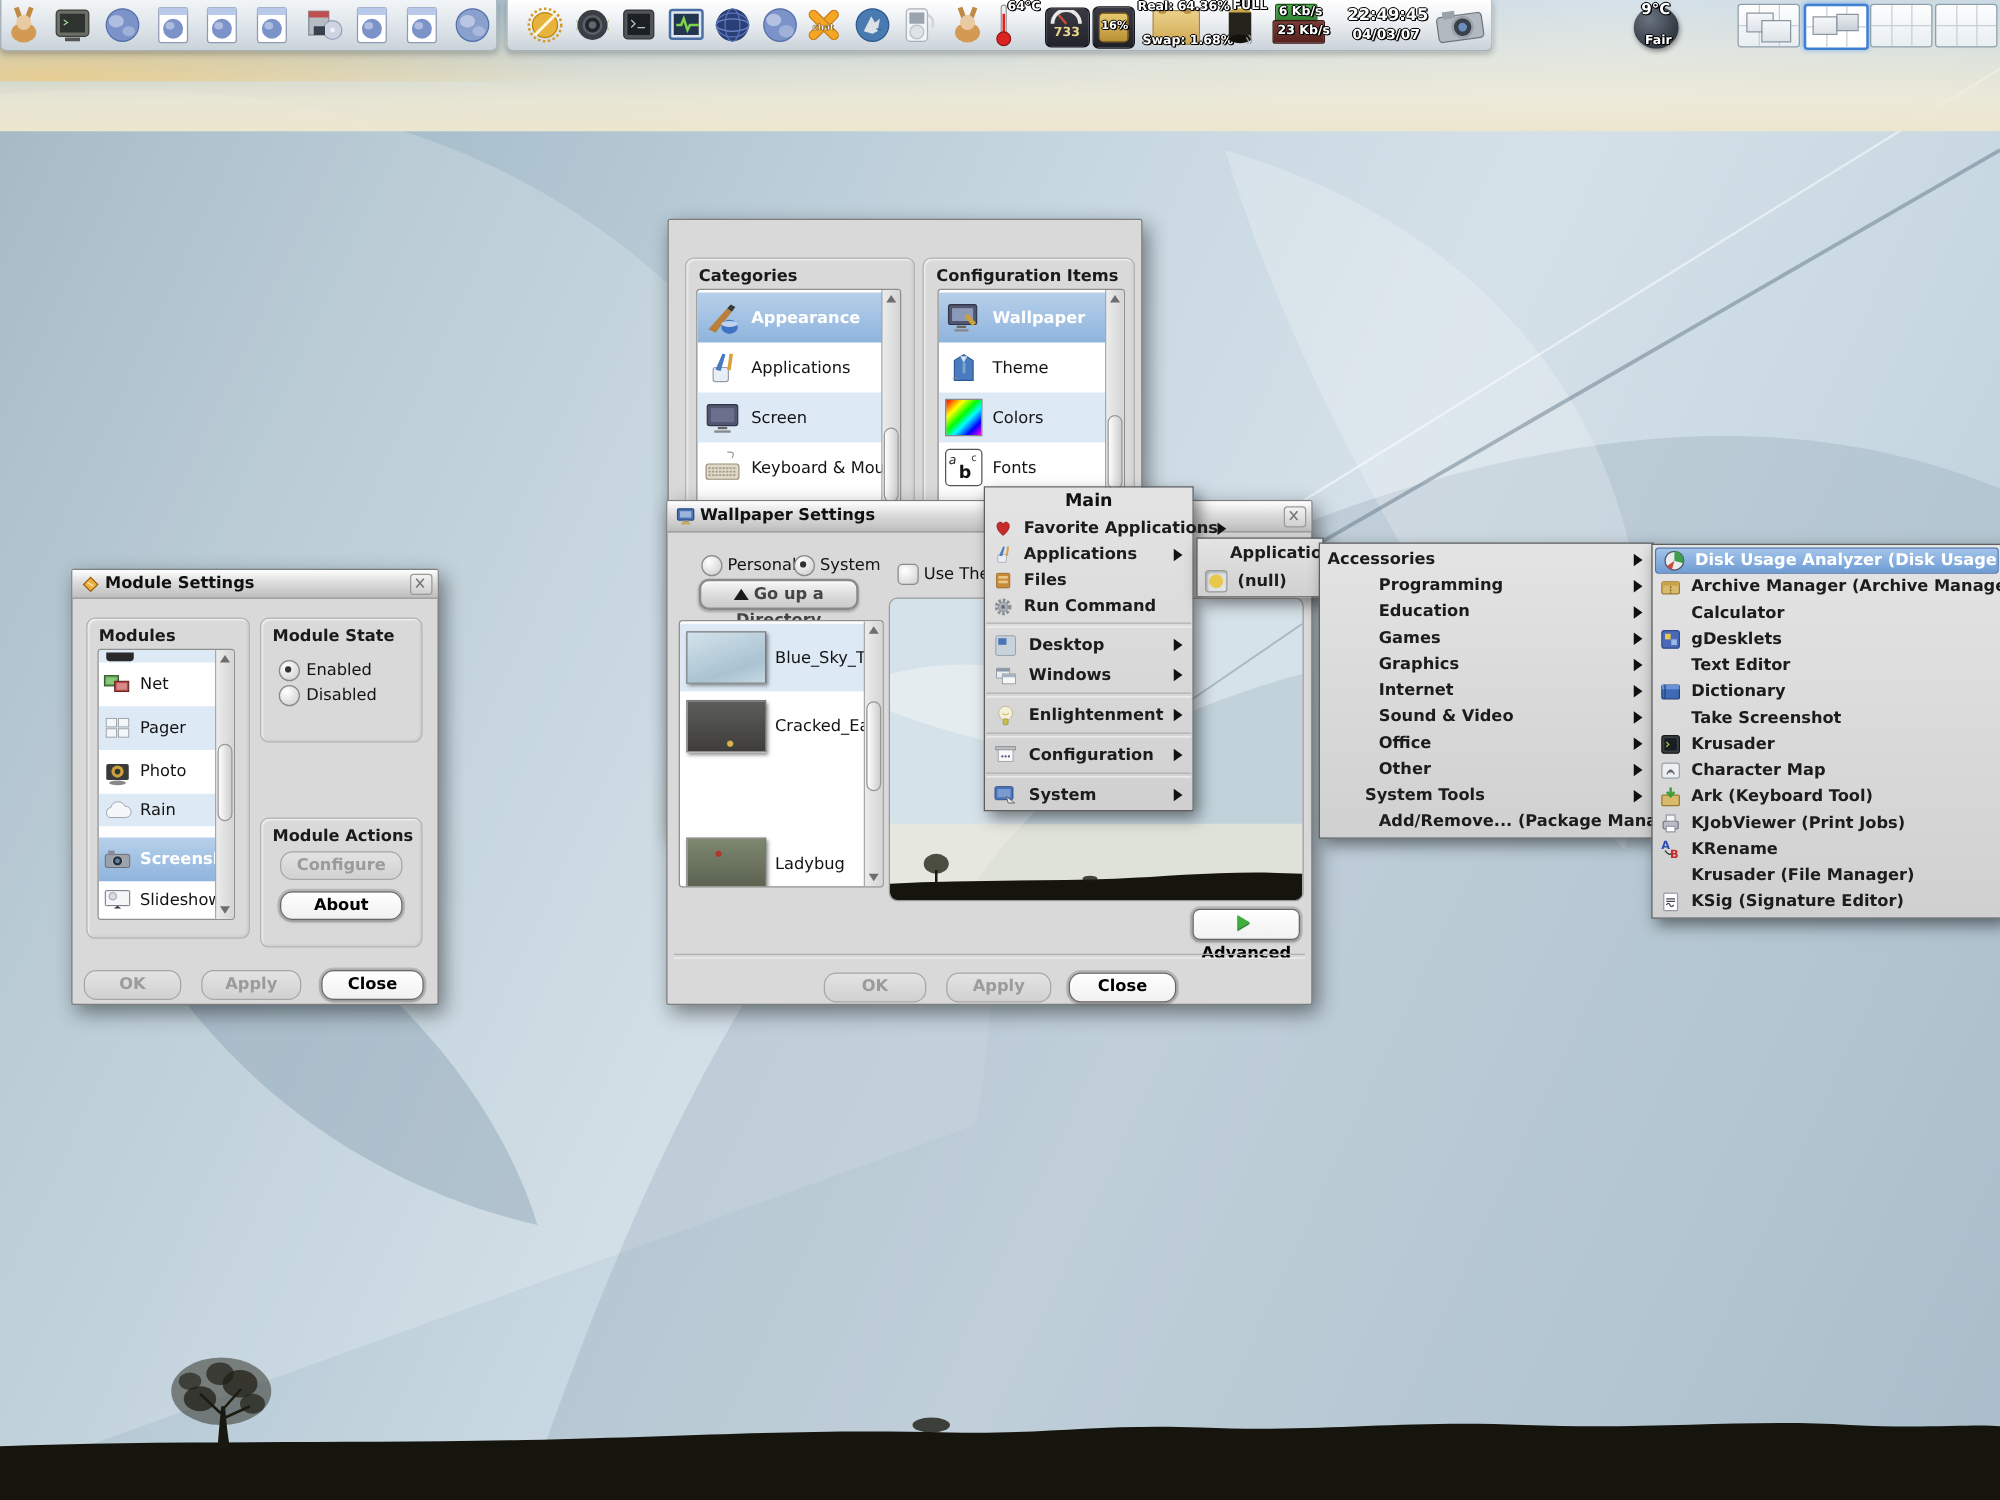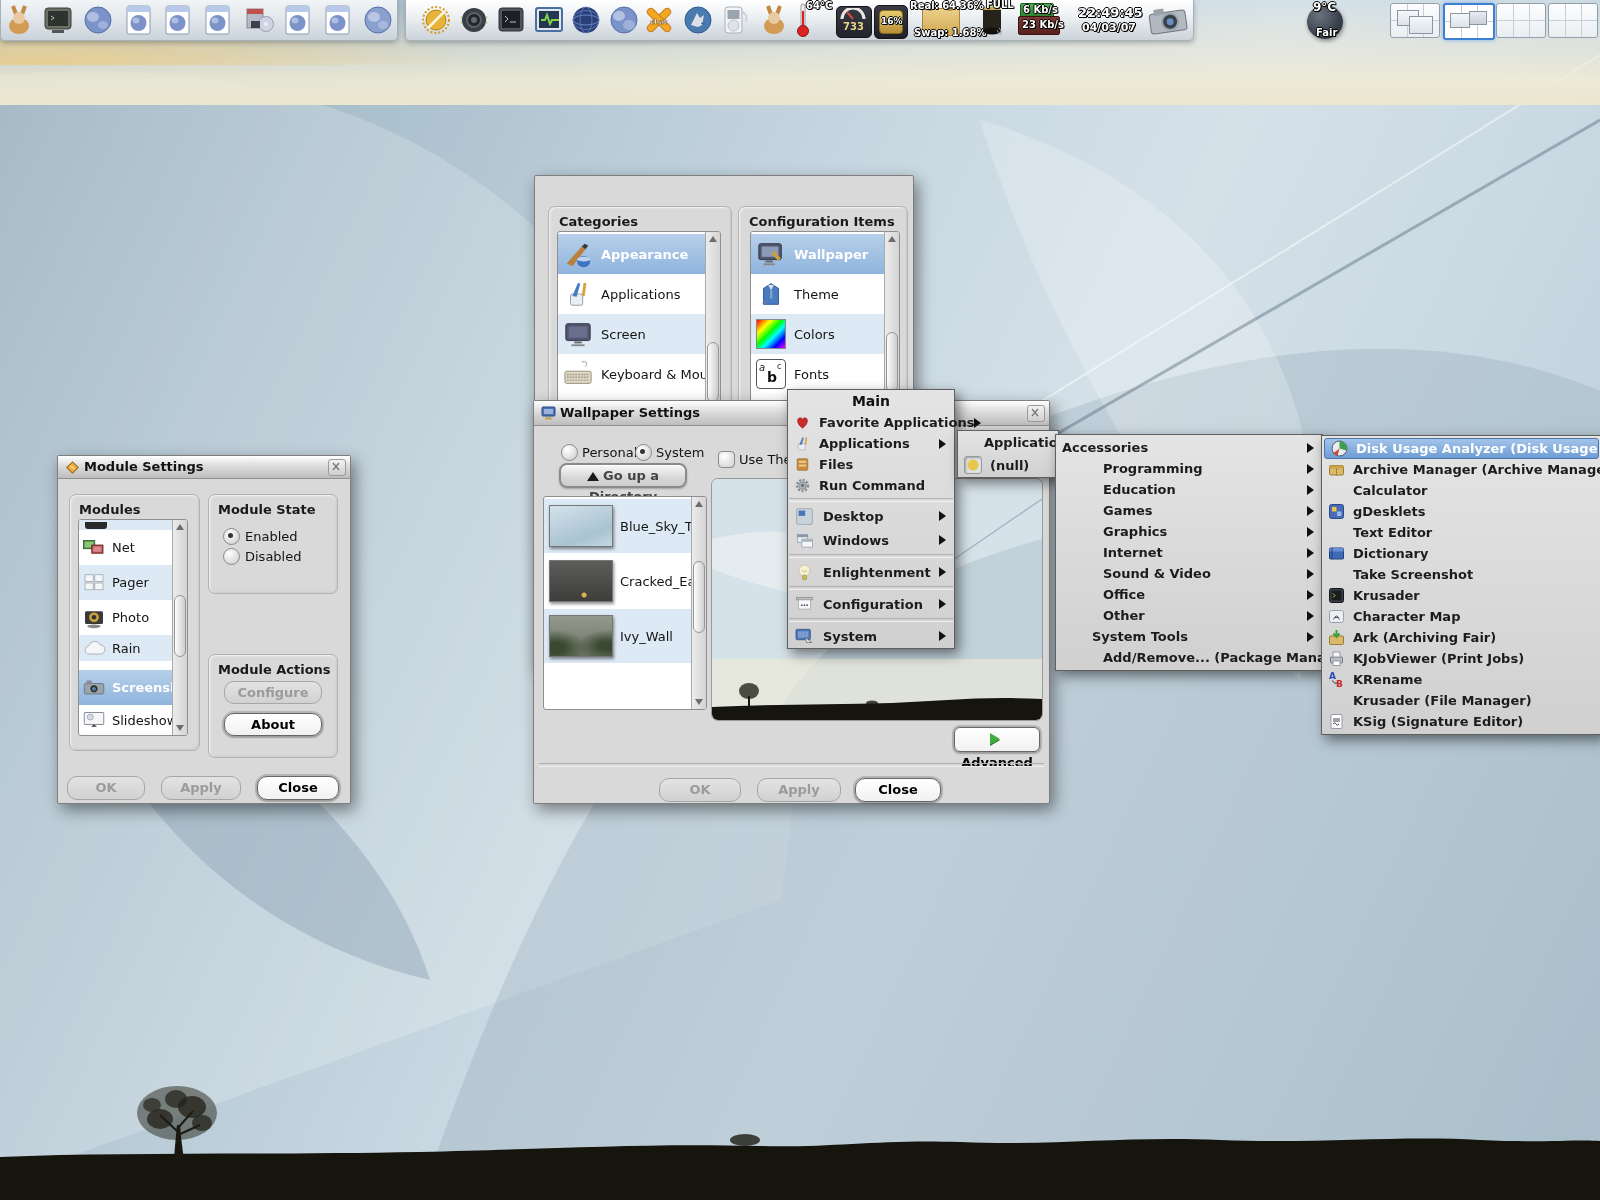--- a/index.html
+++ b/index.html
@@ -484,23 +484,23 @@
 
   <div class="listbox" style="left:9px;top:95px;width:162px;height:212px">
     <div class="lrow alt" style="top:2px;height:54px;right:14px">
       <span class="thumb t0"></span>
       <span style="margin-left:7px">Blue_Sky_Tree</span>
       </div>
     <div class="lrow" style="top:57px;height:54px;right:14px">
       <span class="thumb t1"></span>
       <span style="margin-left:7px">Cracked_Earth</span>
       </div>
-    <div class="lrow alt" style="top:112px;height:54px;right:14px">
-      <span class="thumb t2"></span>
-      <span style="margin-left:7px">Ivy_Wall</span>
+    <div class="lrow" style="top:167px;height:54px;right:14px">
+      <span class="thumb t3"></span>
+      <span style="margin-left:7px">Ladybug</span>
       </div>
     <div class="vsb">
         <span class="tri-u"></span>
         <span class="tri-d"></span>
         <span class="th" style="top:30%;height:70px"></span>
       </div>
   </div>
 
   <div class="abs" style="left:177px;top:77px;width:330px;height:241px;border:1px solid #9a9a9a;border-radius:7px;overflow:hidden;background:linear-gradient(165deg,#cdddе6,#dbe7ed 50%,#d3e1e9);">
     <svg width="330" height="241" viewBox="0 0 330 241">
@@ -872,21 +872,21 @@
       </span>
     <span>Character Map</span>
     </div>
   <div class="mrow">
     <span class="mi">
         <svg width="17" height="17" viewBox="0 0 17 17">
           <rect x="1.5" y="7" width="14" height="8.5" rx="1" fill="#d9b96a" stroke="#9a7a30"></rect>
           <path d="M8.5 1 v6 M5.5 4.5 l3 3.5 3 -3.5" stroke="#3f9e3a" stroke-width="2" fill="none"></path>
         </svg>
       </span>
-    <span>Ark (Archiving Fair)</span>
+    <span>Ark (Keyboard Tool)</span>
     </div>
   <div class="mrow">
     <span class="mi">
         <svg width="17" height="17" viewBox="0 0 17 17">
           <rect x="2.5" y="7" width="12" height="6" rx="1" fill="#b8bec4" stroke="#778"></rect>
           <rect x="5" y="2" width="7" height="5" fill="#f4f6f8" stroke="#99a"></rect>
           <rect x="5" y="11" width="7" height="4.5" fill="#fff" stroke="#99a"></rect>
         </svg>
       </span>
     <span>KJobViewer (Print Jobs)</span>

